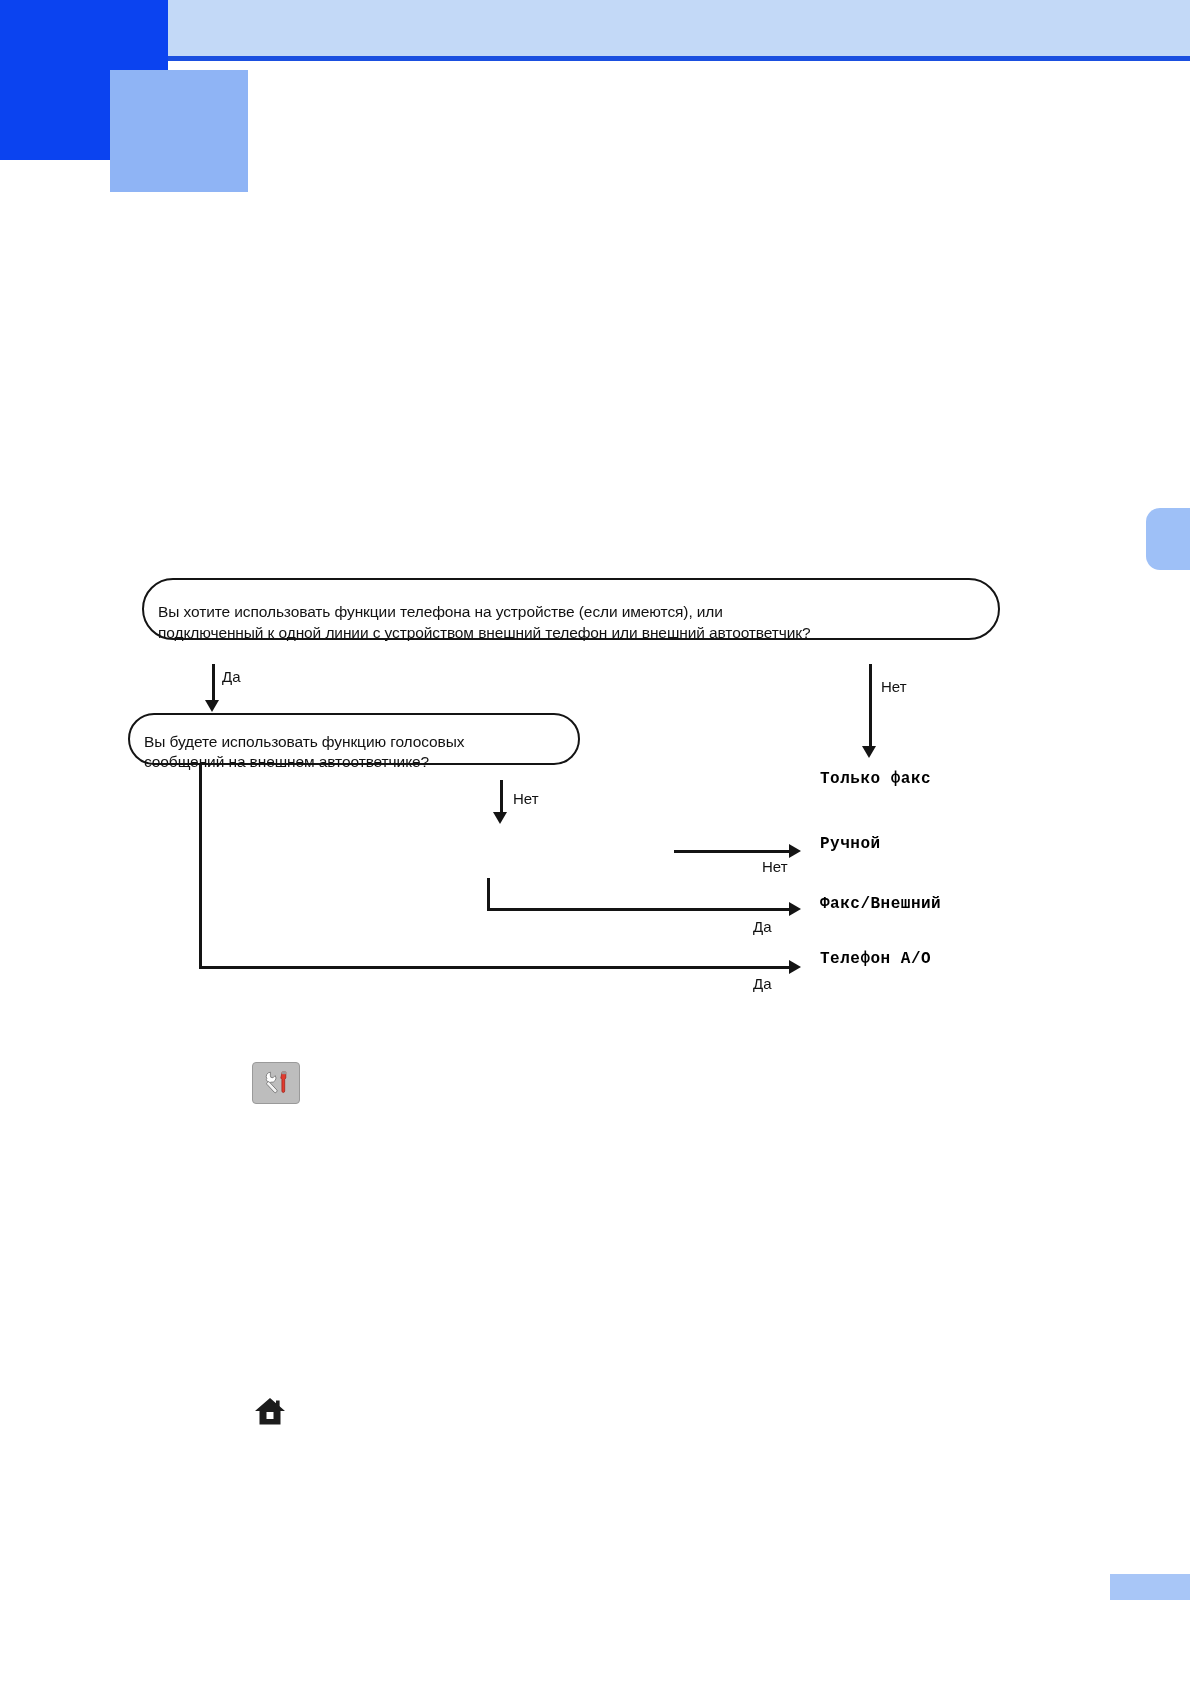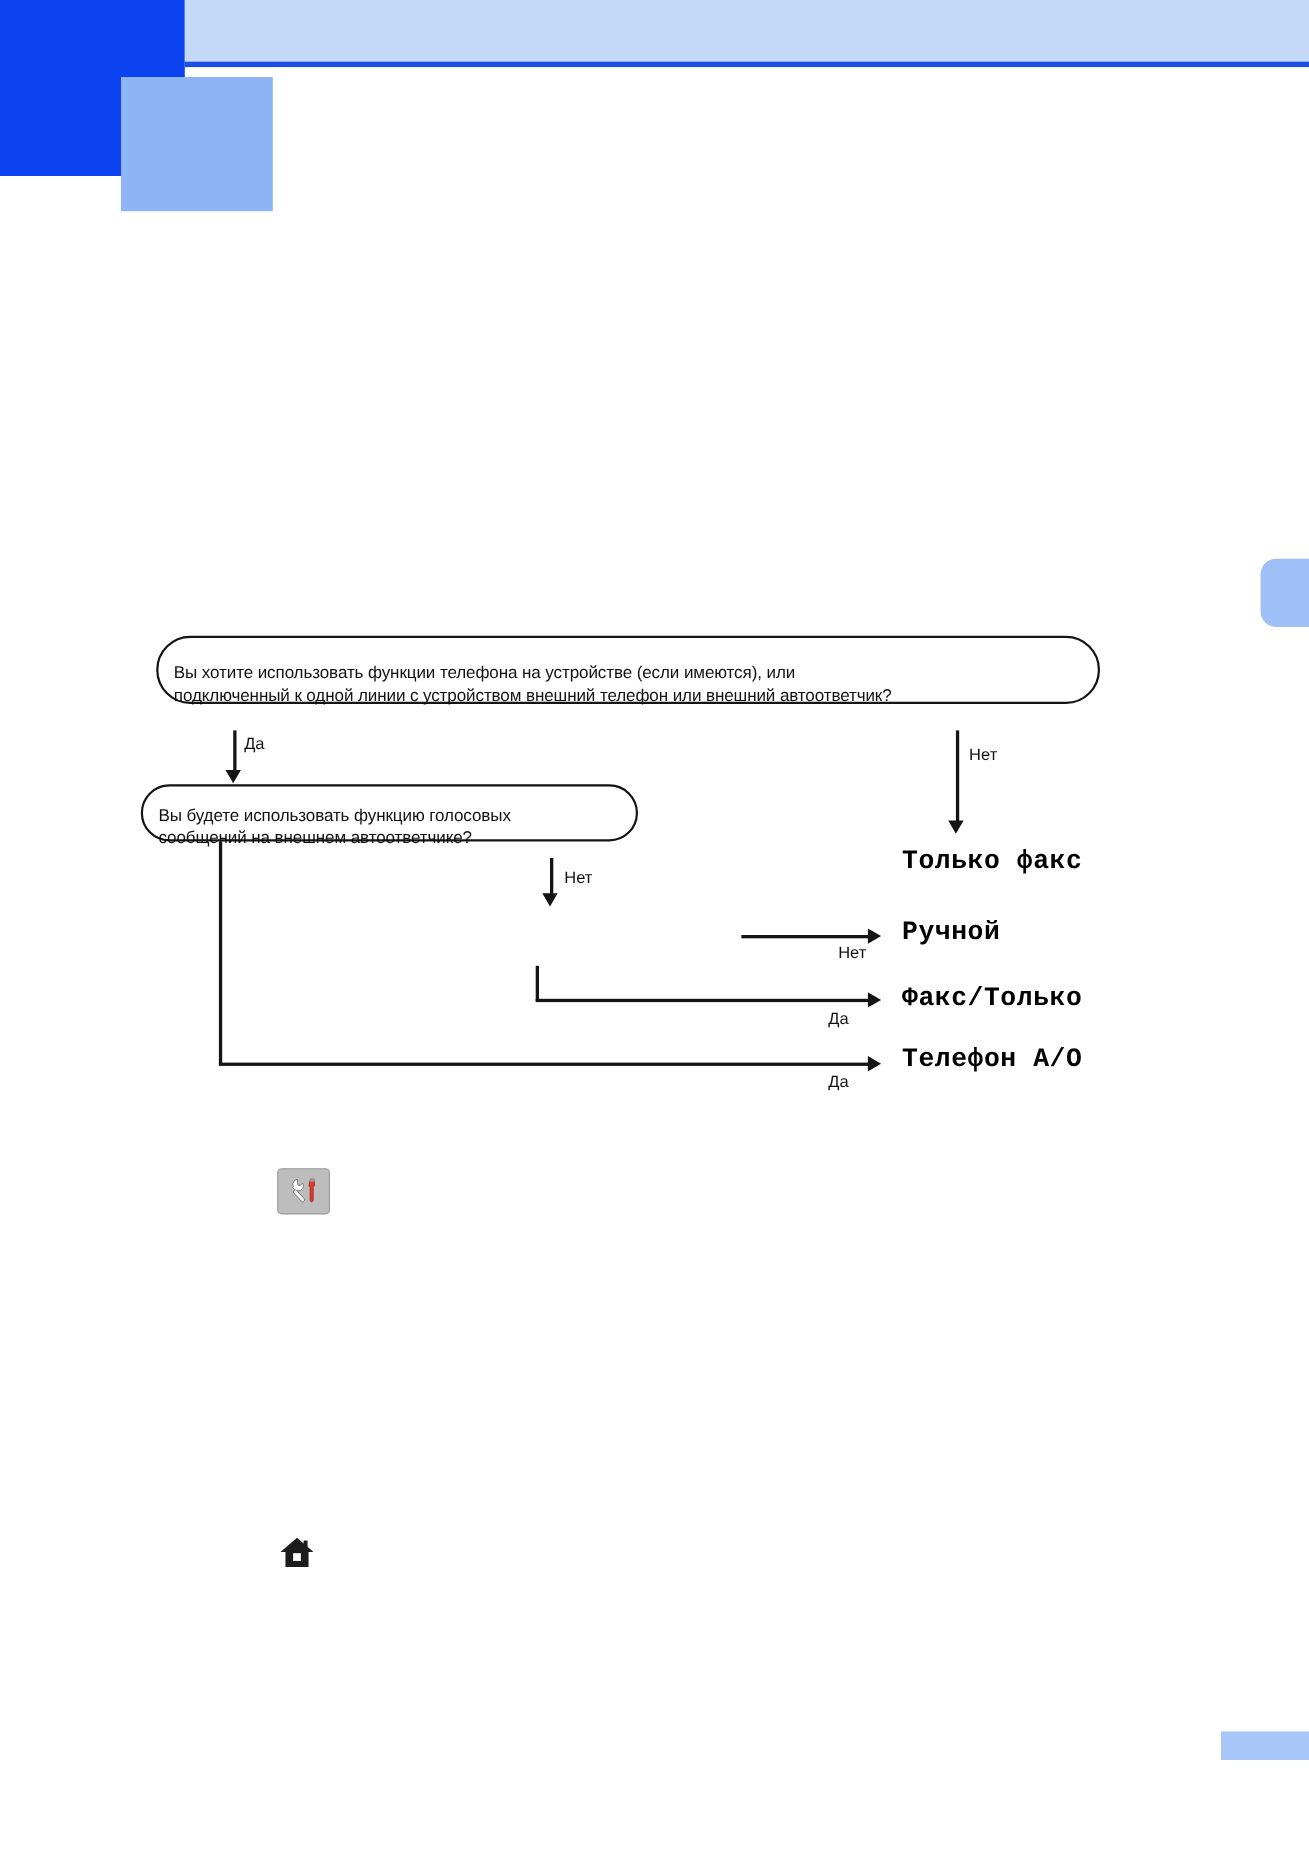--- a/index.html
+++ b/index.html
@@ -75,21 +75,21 @@
   }
   .lbl{
     position:absolute;font-size:15px;color:#111;
     font-family:"Liberation Sans",sans-serif;
   }
 
   
   .result{
     position:absolute;
     font-family:"Liberation Mono","DejaVu Sans Mono",monospace;
-    font-weight:bold;font-size:24px;color:#000;letter-spacing:0.5px;
+    font-weight:bold;font-size:16px;color:#000;letter-spacing:0.5px;
     white-space:nowrap;
   }
 
   
   .icon-box{
     position:absolute;width:46px;height:40px;border-radius:4px;
     background:#bdbdbd;border:1px solid #9a9a9a;
     display:flex;align-items:center;justify-content:center;
   }
   .icon-home{
@@ -148,21 +148,21 @@
     <div class="arr-right" style="left:789px;top:844px;"></div>
     <div class="lbl" style="left:762px;top:858px;">Нет</div>
 
     <div class="result" style="left:820px;top:835px;text-align:right;">Ручной</div>
 
     <div class="vline" style="left:487px;top:878px;height:32px;"></div>
     <div class="hline" style="left:487px;top:908px;width:304px;"></div>
     <div class="arr-right" style="left:789px;top:902px;"></div>
     <div class="lbl" style="left:753px;top:918px;">Да</div>
 
-    <div class="result" style="left:820px;top:895px;">Факс/Только</div>
+    <div class="result" style="left:820px;top:895px;">Факс/Внешний</div>
 
   </div>
 
   <div class="icon-box" style="left:252px;top:1062px;">
     <svg width="30" height="28" viewBox="0 0 30 28" aria-hidden="true">
 
       <path d="M9.5 3.2 a4.3 4.3 0 0 0 -3.6 6.6 l-0.9 1.0 l3.6 3.4 l1.0 -1.0
                a4.3 4.3 0 0 0 4.6 -6.6 l-2.2 2.2 l-2.2 -0.5 l-0.5 -2.2 z" fill="#ffffff" stroke="#6e6e6e" stroke-width="0.8"></path>
       <rect x="9.2" y="11.6" width="3.4" height="13.2" rx="1.2" transform="rotate(-43 10.9 18.2)" fill="#f2f2f2" stroke="#6e6e6e" stroke-width="0.8"></rect>
 

